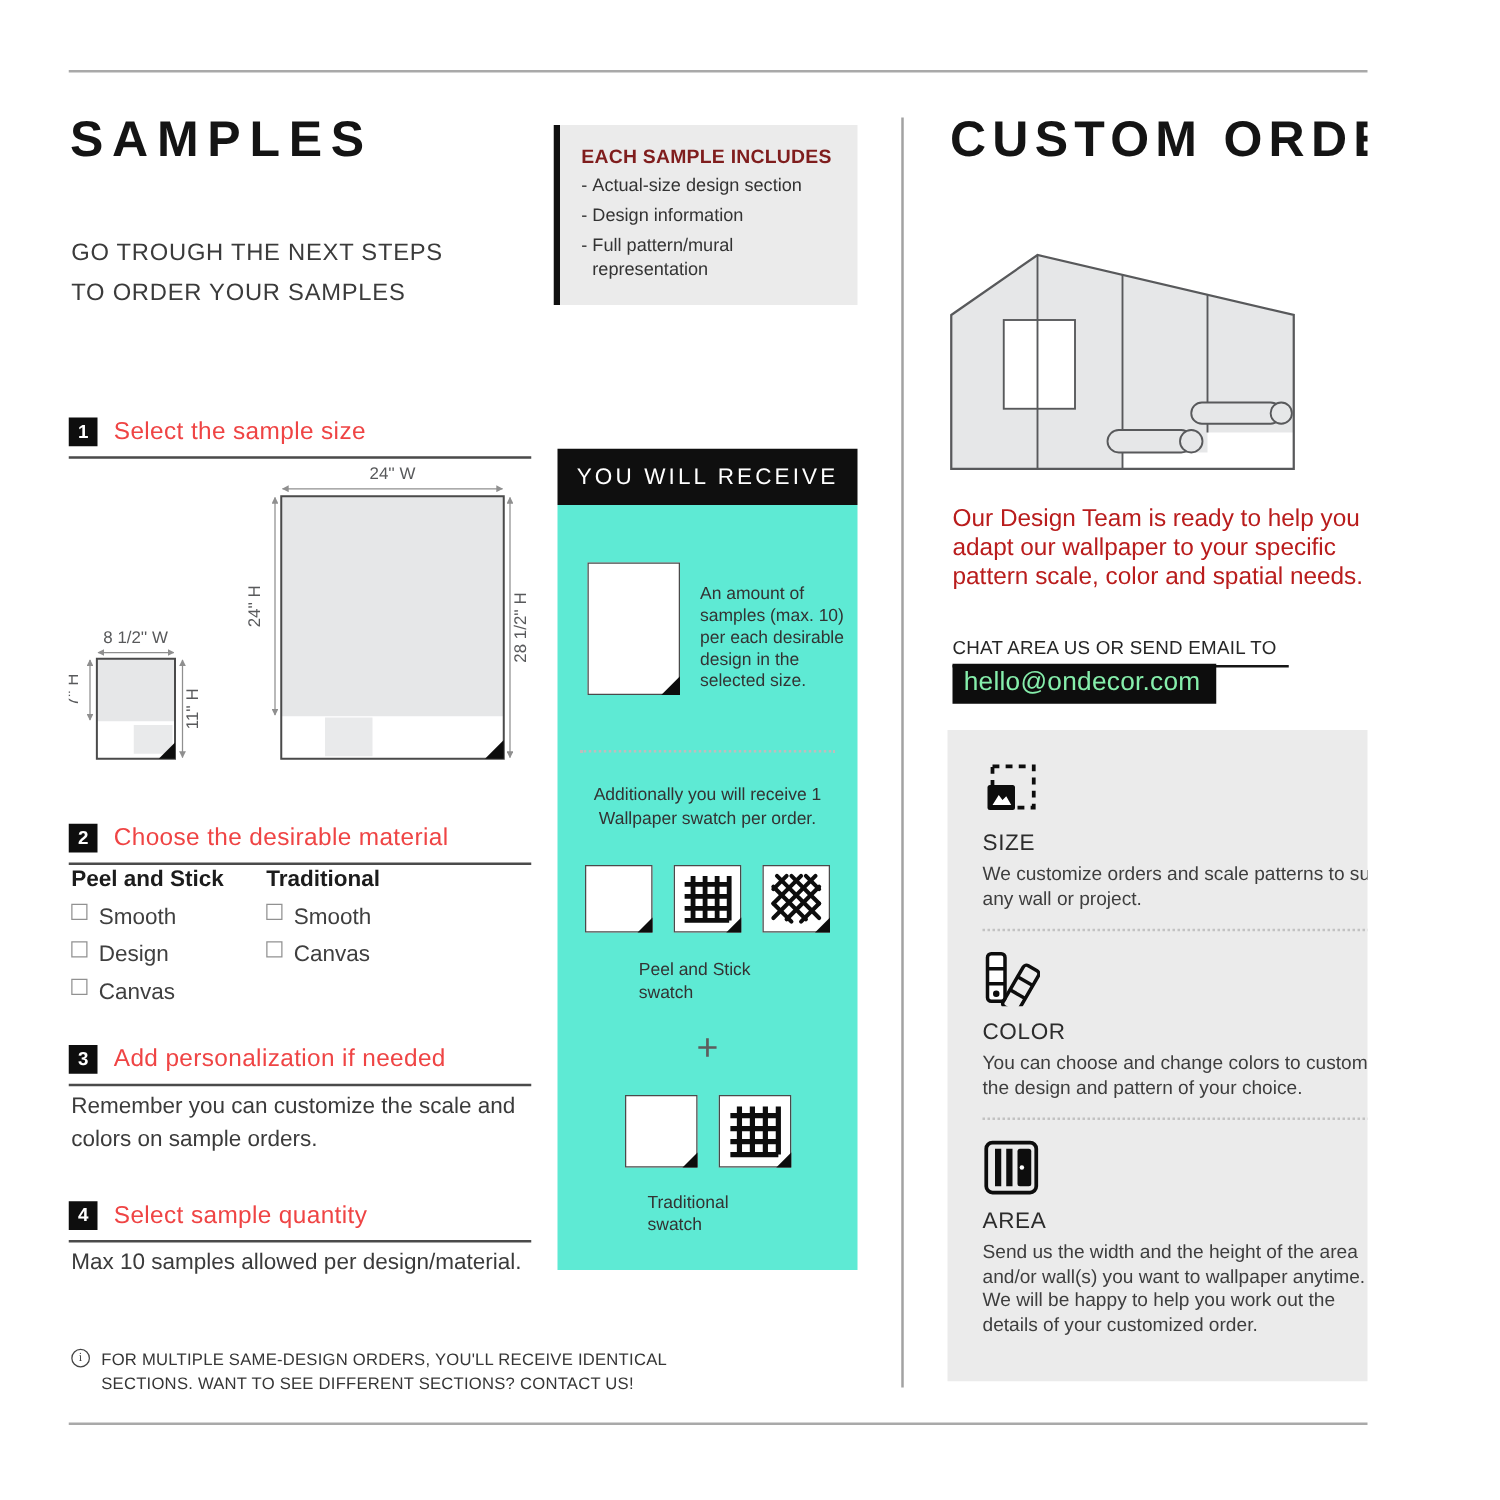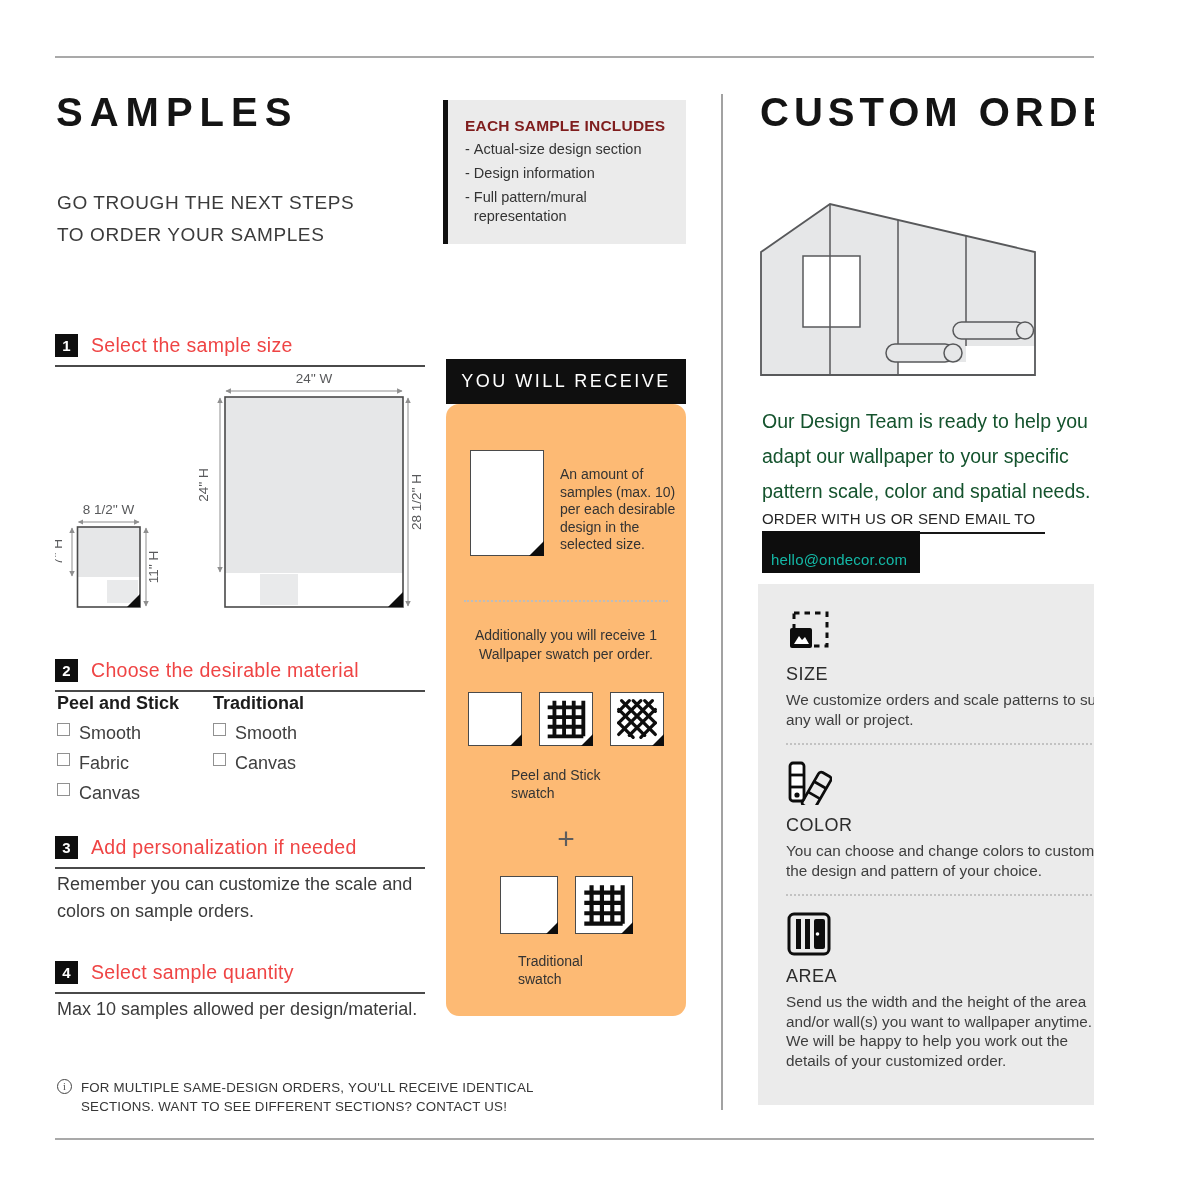--- a/index.html
+++ b/index.html
@@ -46,21 +46,21 @@
   .includes-box { position:absolute; left:443px; top:100px; width:243px; background:#ebebeb;
                   border-left:5px solid #101010; padding:17px 10px 18px 17px; }
   .includes-title { font-size:15.5px; font-weight:700; letter-spacing:.2px; color:#7f1d1d; }
   .includes-item { display:flex; margin-top:5px; font-size:14.5px; line-height:19px; color:#333; }
   .includes-item:first-of-type { margin-top:10px; }
   .includes-item .dash { margin-right:4px; flex:none; }
 
   .receive-header { position:absolute; left:446px; top:359px; width:240px; height:45px; background:#0f0f0f;
                     color:#fff; display:flex; align-items:center; justify-content:center;
                     font-size:18px; letter-spacing:2.5px; }
-  .receive-box { position:absolute; left:446px; top:404px; width:240px; height:612px; background:#fdba74;border-radius:13px; }
+  .receive-box { position:absolute; left:446px; top:404px; width:240px; height:612px; background:#5eead4; }
 
   .page-row { display:flex; gap:16px; padding:46px 0 0 24px; }
   .page-icon { position:relative; width:74px; height:106px; background:#fff; border:1.5px solid #4a4a4a; flex:none; }
   .fold { position:absolute; right:-1px; bottom:-1px; width:0; height:0;
           border-bottom:15px solid #0d0d0d; border-left:15px solid transparent; }
   .amount-text { font-size:14px; line-height:17.5px; color:#333; padding-top:16px; width:126px; }
 
   .dotted { border-top:2px dotted #bdbdbd; }
   .receive-divider { margin:44px 18px 0 18px; }
   .additionally { margin-top:24px; text-align:center; font-size:14px; line-height:19px; color:#333; padding:0 12px; }
@@ -71,25 +71,25 @@
   .swatch .fold { border-bottom-width:12px; border-left-width:12px; }
   .swatch-label { margin:20px auto 0; text-align:left; font-size:14px; line-height:18px; color:#333; max-width:110px; }
   .plus { margin-top:22px; text-align:center; font-size:30px; font-weight:300; color:#5d5d5d; line-height:30px; }
   .swatch-row2 { margin-top:22px; }
   .swatch-big { width:58px; height:58px; }
   .swatch-label2 { margin-top:18px; max-width:96px; }
 
   
   .custom-title { position:absolute; left:760px; top:90px; font-size:40px; letter-spacing:5px; color:#141414; white-space:nowrap; }
   .house-svg { position:absolute; left:756px; top:194px; }
-  .custom-intro { position:absolute; left:762px; top:404px; width:368px; font-size:19.5px; line-height:35px; color:#14532d; }
+  .custom-intro { position:absolute; left:762px; top:404px; width:368px; font-size:19.5px; line-height:23px; color:#b91c1c; }
   .chat-line { position:absolute; left:762px; top:510px; font-size:15px; letter-spacing:.2px; color:#262626;
                border-bottom:2px solid #161616; padding:0 10px 5px 0; }
-  .email-badge { position:absolute; left:762px; top:531px; background:#0d0d0d; color:#14b8a6; font-size:15px;
-                 letter-spacing:.2px; padding:20px 13px 5px 9px; }
+  .email-badge { position:absolute; left:762px; top:531px; background:#0d0d0d; color:#86efac; font-size:21px;
+                 letter-spacing:.2px; padding:3px 13px 5px 9px; }
 
   .features-box { position:absolute; left:758px; top:584px; width:380px; height:521px; background:#ebebeb;
                   padding:26px 22px 0 28px; }
   .feature-icon { height:44px; }
   .feature-name { margin-top:10px; font-size:18px; letter-spacing:.5px; color:#2c2c2c; }
   .feature-text { margin-top:5px; font-size:15.3px; line-height:19.5px; color:#3e3e3e; }
   .feature-divider { margin:14px 0 16px 0; border-top:2px dotted #c2c2c2; }
 </style>
 </head>
 <body>
@@ -154,21 +154,21 @@
 
   <div class="materials">
     <div class="mat-col1">
       <div class="mat-title">Peel and Stick</div>
       <div class="mat-option">
         <span class="checkbox"></span>
         <span>Smooth</span>
       </div>
       <div class="mat-option">
         <span class="checkbox"></span>
-        <span>Fabric</span>
+        <span>Design</span>
       </div>
       <div class="mat-option">
         <span class="checkbox"></span>
         <span>Canvas</span>
       </div>
     </div>
     <div>
       <div class="mat-title">Traditional</div>
       <div class="mat-option">
         <span class="checkbox"></span>
@@ -281,21 +281,21 @@
     <g fill="#e6e7e8" stroke="#58595b" stroke-width="1.5">
       <rect x="130" y="150" width="68" height="18" rx="9"></rect>
       <circle cx="197" cy="159" r="9"></circle>
       <rect x="197" y="128" width="72" height="17" rx="8.5"></rect>
       <circle cx="269" cy="136.5" r="8.5"></circle>
     </g>
   </svg>
 
   <p class="custom-intro">Our Design Team is ready to help you adapt our wallpaper to your specific pattern scale, color and spatial needs.</p>
 
-  <div class="chat-line">ORDER WITH US OR SEND EMAIL TO</div>
+  <div class="chat-line">CHAT AREA US OR SEND EMAIL TO</div>
   <div class="email-badge">hello@ondecor.com</div>
 
   <div class="features-box">
 
     <div class="feature-icon">
       <svg width="46" height="44" viewBox="0 0 46 44">
         <rect x="8" y="3" width="33" height="33" fill="none" stroke="#0d0d0d" stroke-width="3" stroke-dasharray="5.5 5"></rect>
         <rect x="4" y="18" width="22" height="20" rx="2" fill="#0d0d0d"></rect>
         <path d="M8 34 L13 26 L16 30 L19 27 L23 34 Z" fill="#ffffff"></path>
       </svg>

